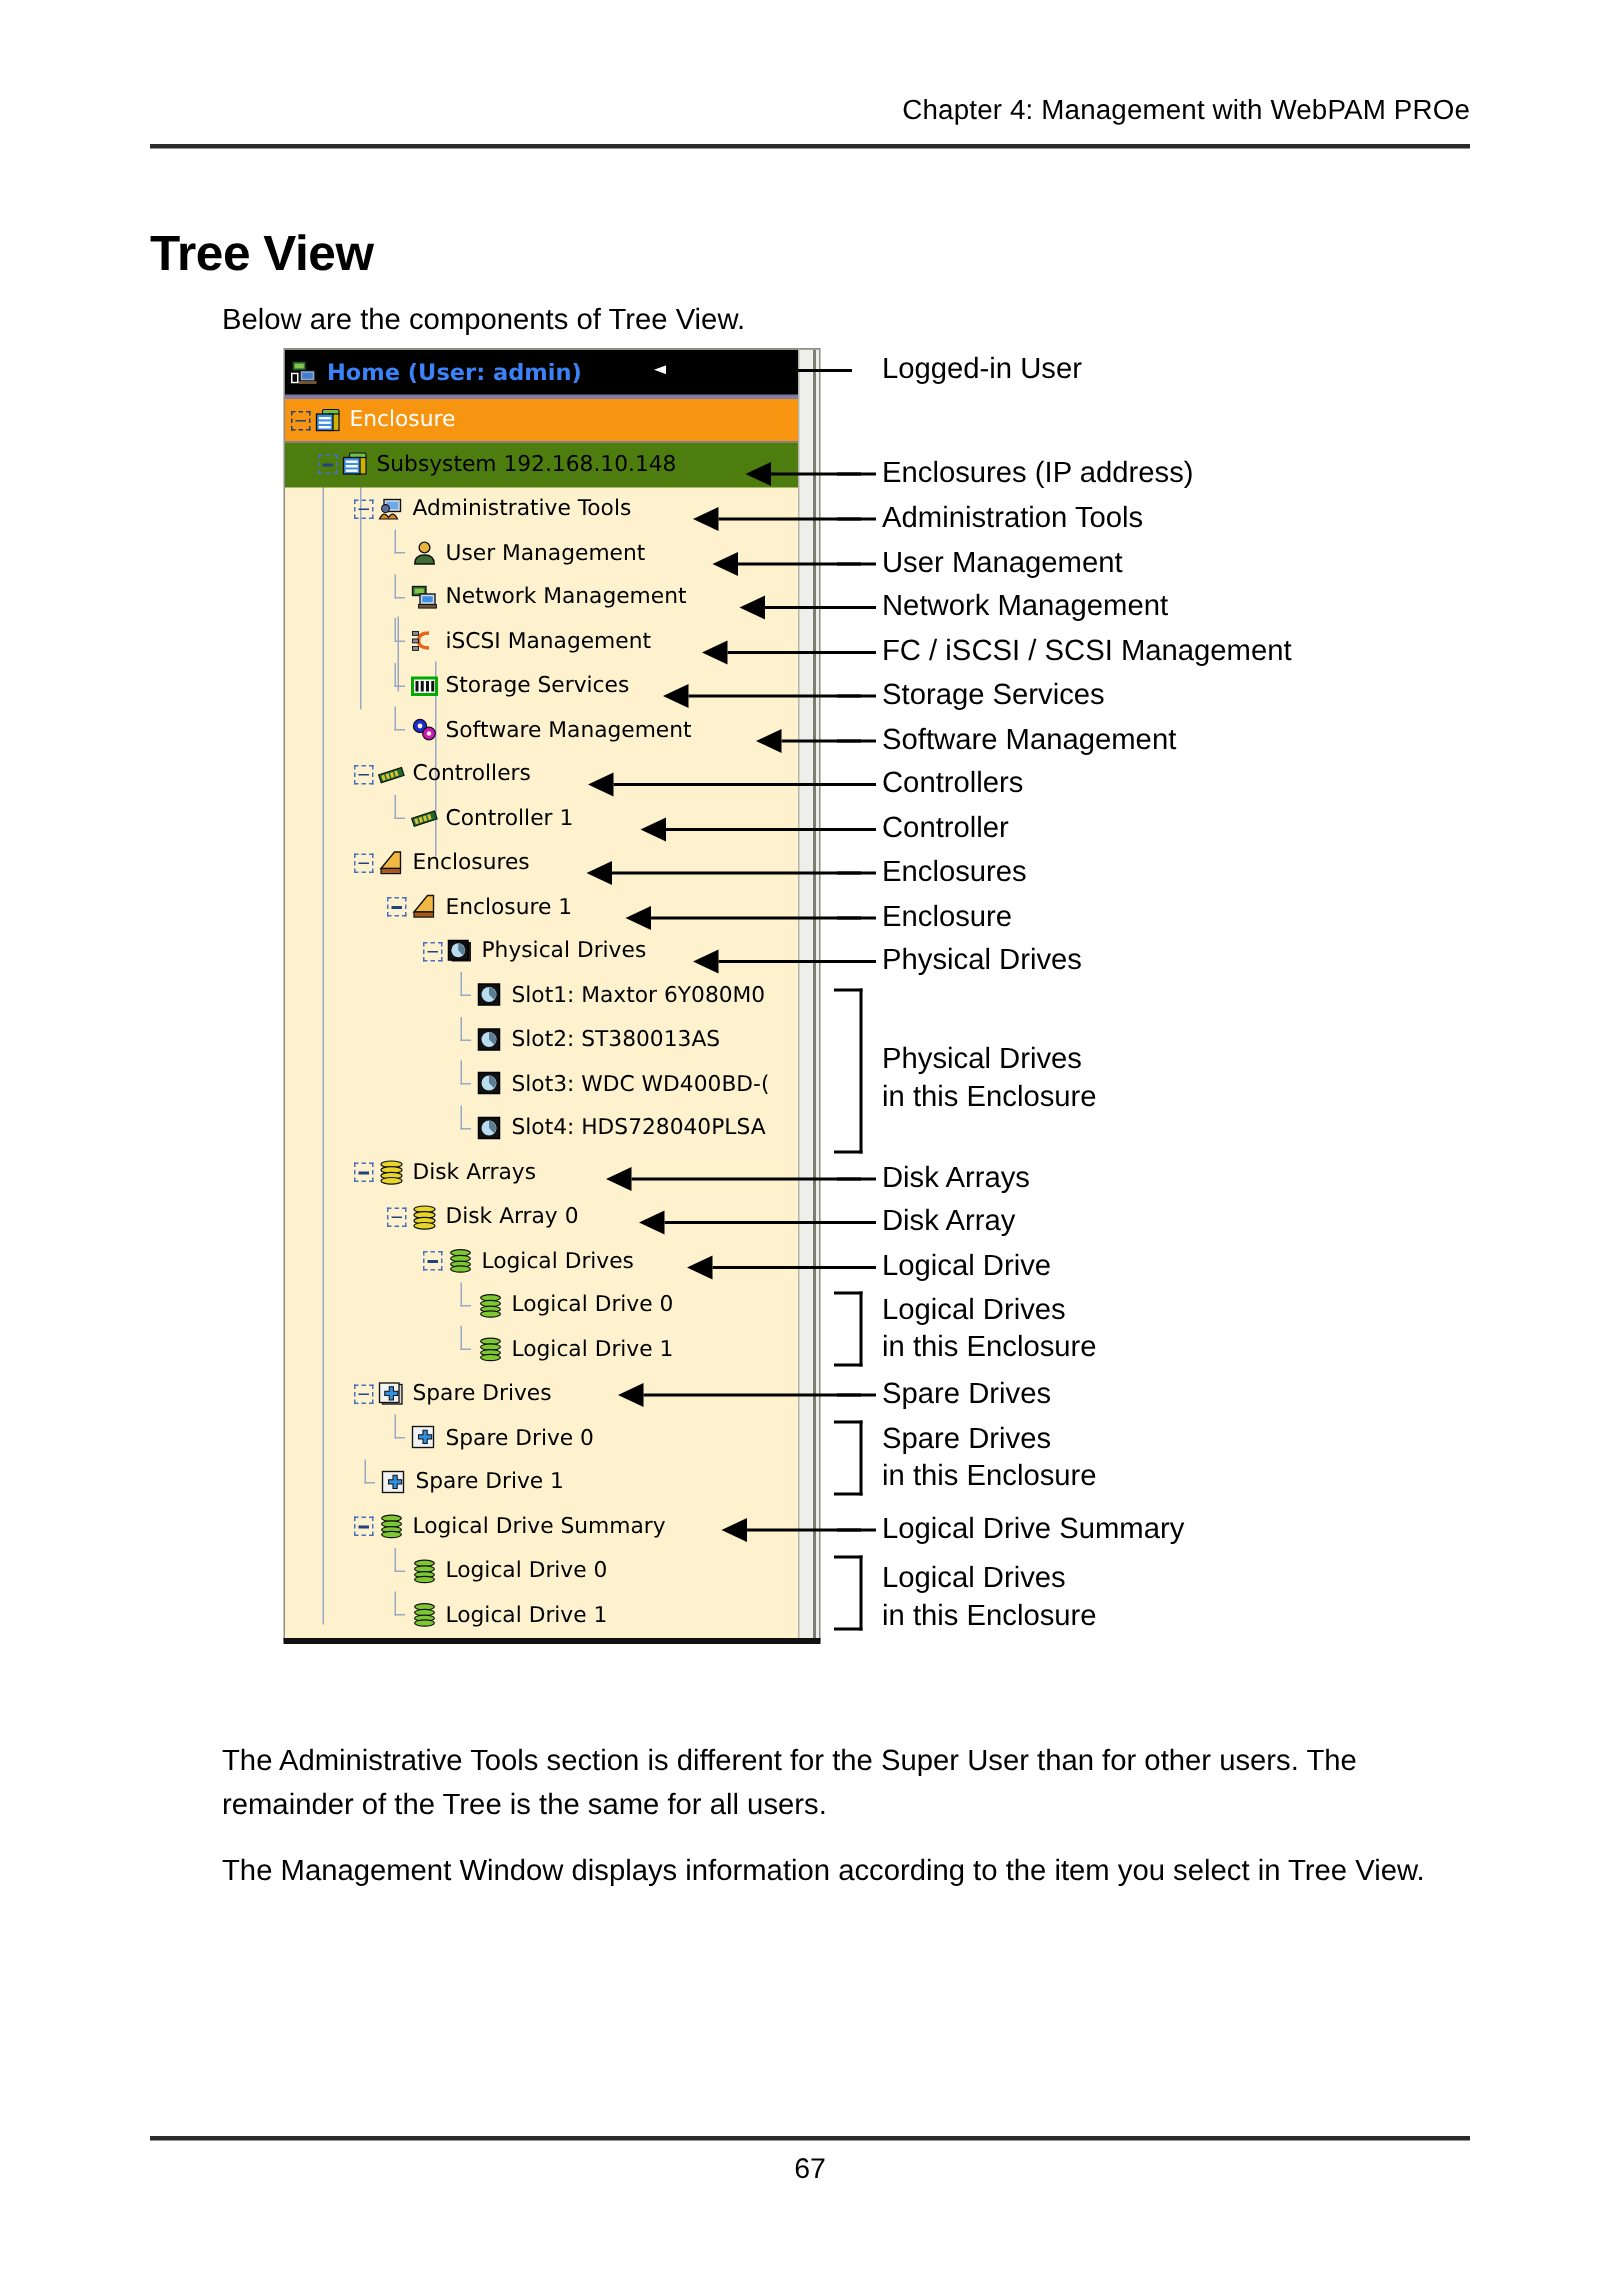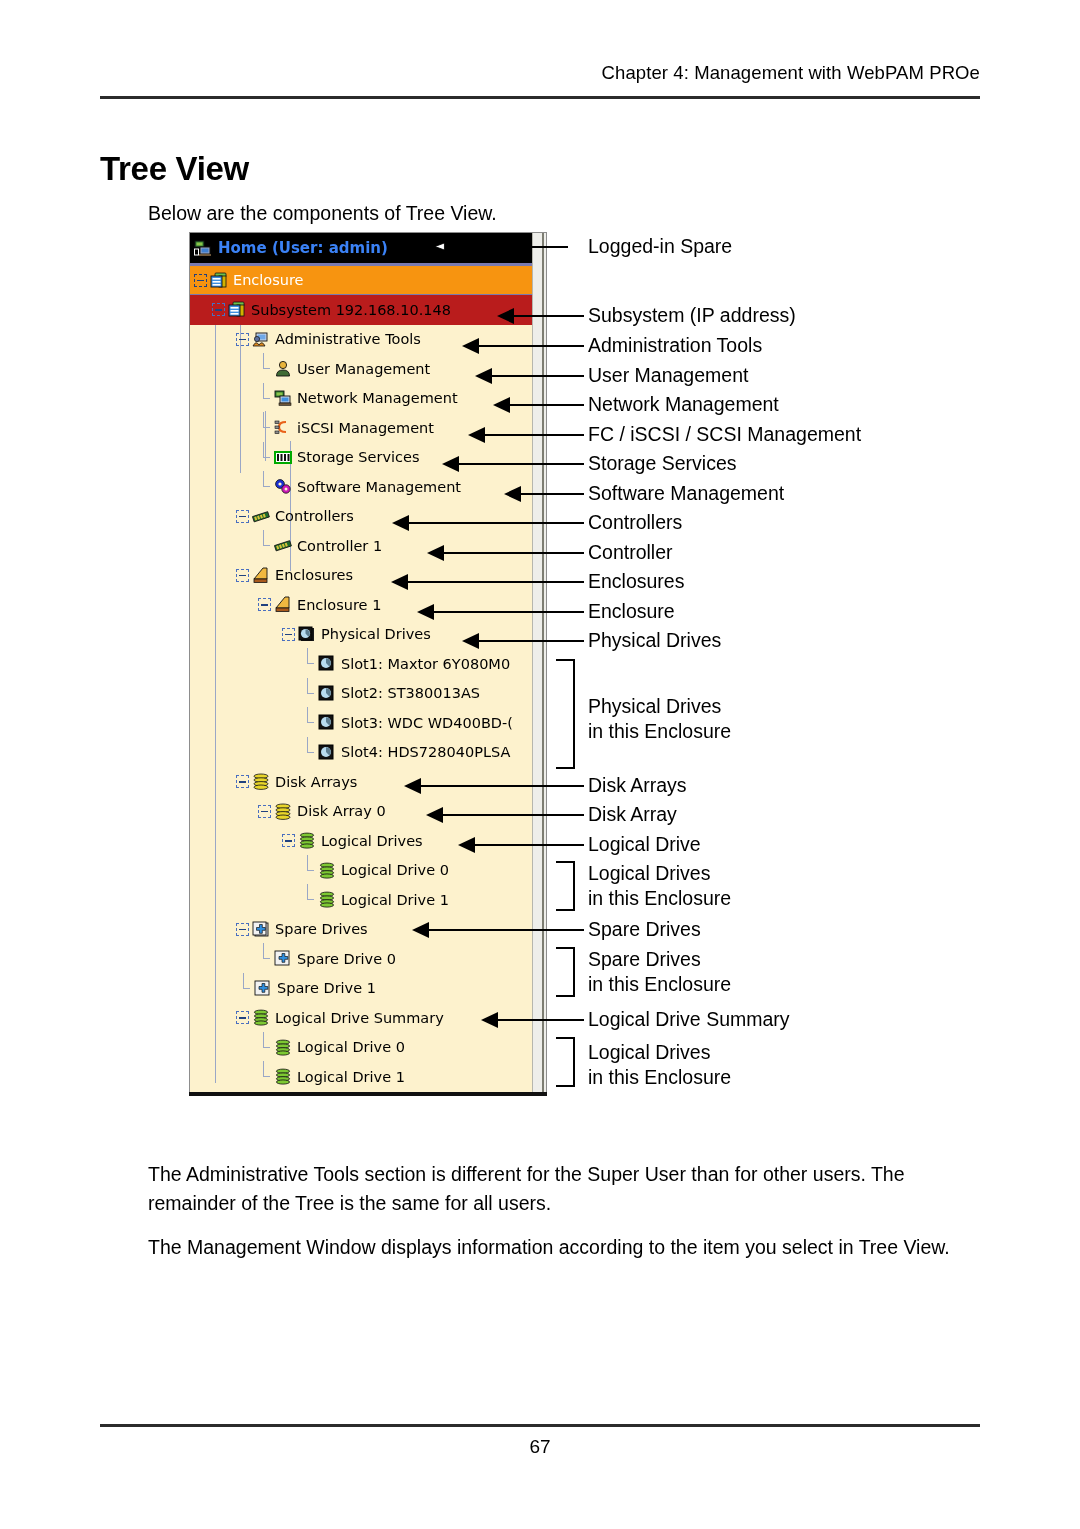--- a/index.html
+++ b/index.html
@@ -74,21 +74,21 @@
 
   .row{
     position:relative; height:29.5px; display:flex; align-items:center;
     font-size:14.5px; white-space:nowrap; padding-left:4px;
   }
   .row.sel{
     background:#f79410; color:#fff;
     border-top:1px solid #7a7ab0; border-bottom:1px solid #7a7ab0;
     height:28px;
   }
-  .row.sub{ background:#b91c1c; }
+  .row.sub{ background:#4d7c0f; }
   .row .label{ margin-left:5px; }
 
   
   .exp{
     flex:0 0 auto; width:13px; height:13px; margin-right:3px;
     border:1px dashed #4a6fbf; background:transparent;
     position:relative; box-sizing:border-box;
   }
   .exp::before{
     content:""; position:absolute; left:2px; right:2px; top:5px;
@@ -526,26 +526,26 @@
   <div class="scroll-track"></div>
 </div>
 <div id="tree-panel-bottom-edge"></div>
 
 <div id="callouts">
 
   <div class="arrow-line" style="left:470px; top:246px; width:98px;"></div>
   <svg class="arrow-head hollow" style="left:434px; top:239px;" width="40" height="17" viewBox="0 0 40 17">
     <path d="M2 8.5 L22 1 L22 16 Z" fill="#fff" stroke="#000" stroke-width="1.8"></path>
   </svg>
-  <div class="ann" style="left:588px; top:234px;">Logged-in Spare</div>
+  <div class="ann" style="left:588px; top:234px;">Logged-in User</div>
 
   <div class="arrow-head" style="left:497px; top:308px;"></div>
   <div class="arrow-line" style="left:514px; top:315px; width:60px;"></div>
   <div class="dash" style="left:558px; top:315px;"></div>
-  <div class="ann" style="left:588px; top:303px;">Subsystem (IP address)</div>
+  <div class="ann" style="left:588px; top:303px;">Enclosures (IP address)</div>
 
   <div class="arrow-head" style="left:462px; top:338px;"></div>
   <div class="arrow-line" style="left:479px; top:345px; width:95px;"></div>
   <div class="dash" style="left:558px; top:345px;"></div>
   <div class="ann" style="left:588px; top:333px;">Administration Tools</div>
 
   <div class="arrow-head" style="left:475px; top:368px;"></div>
   <div class="arrow-line" style="left:492px; top:375px; width:82px;"></div>
   <div class="dash" style="left:558px; top:375px;"></div>
   <div class="ann" style="left:588px; top:363px;">User Management</div>

